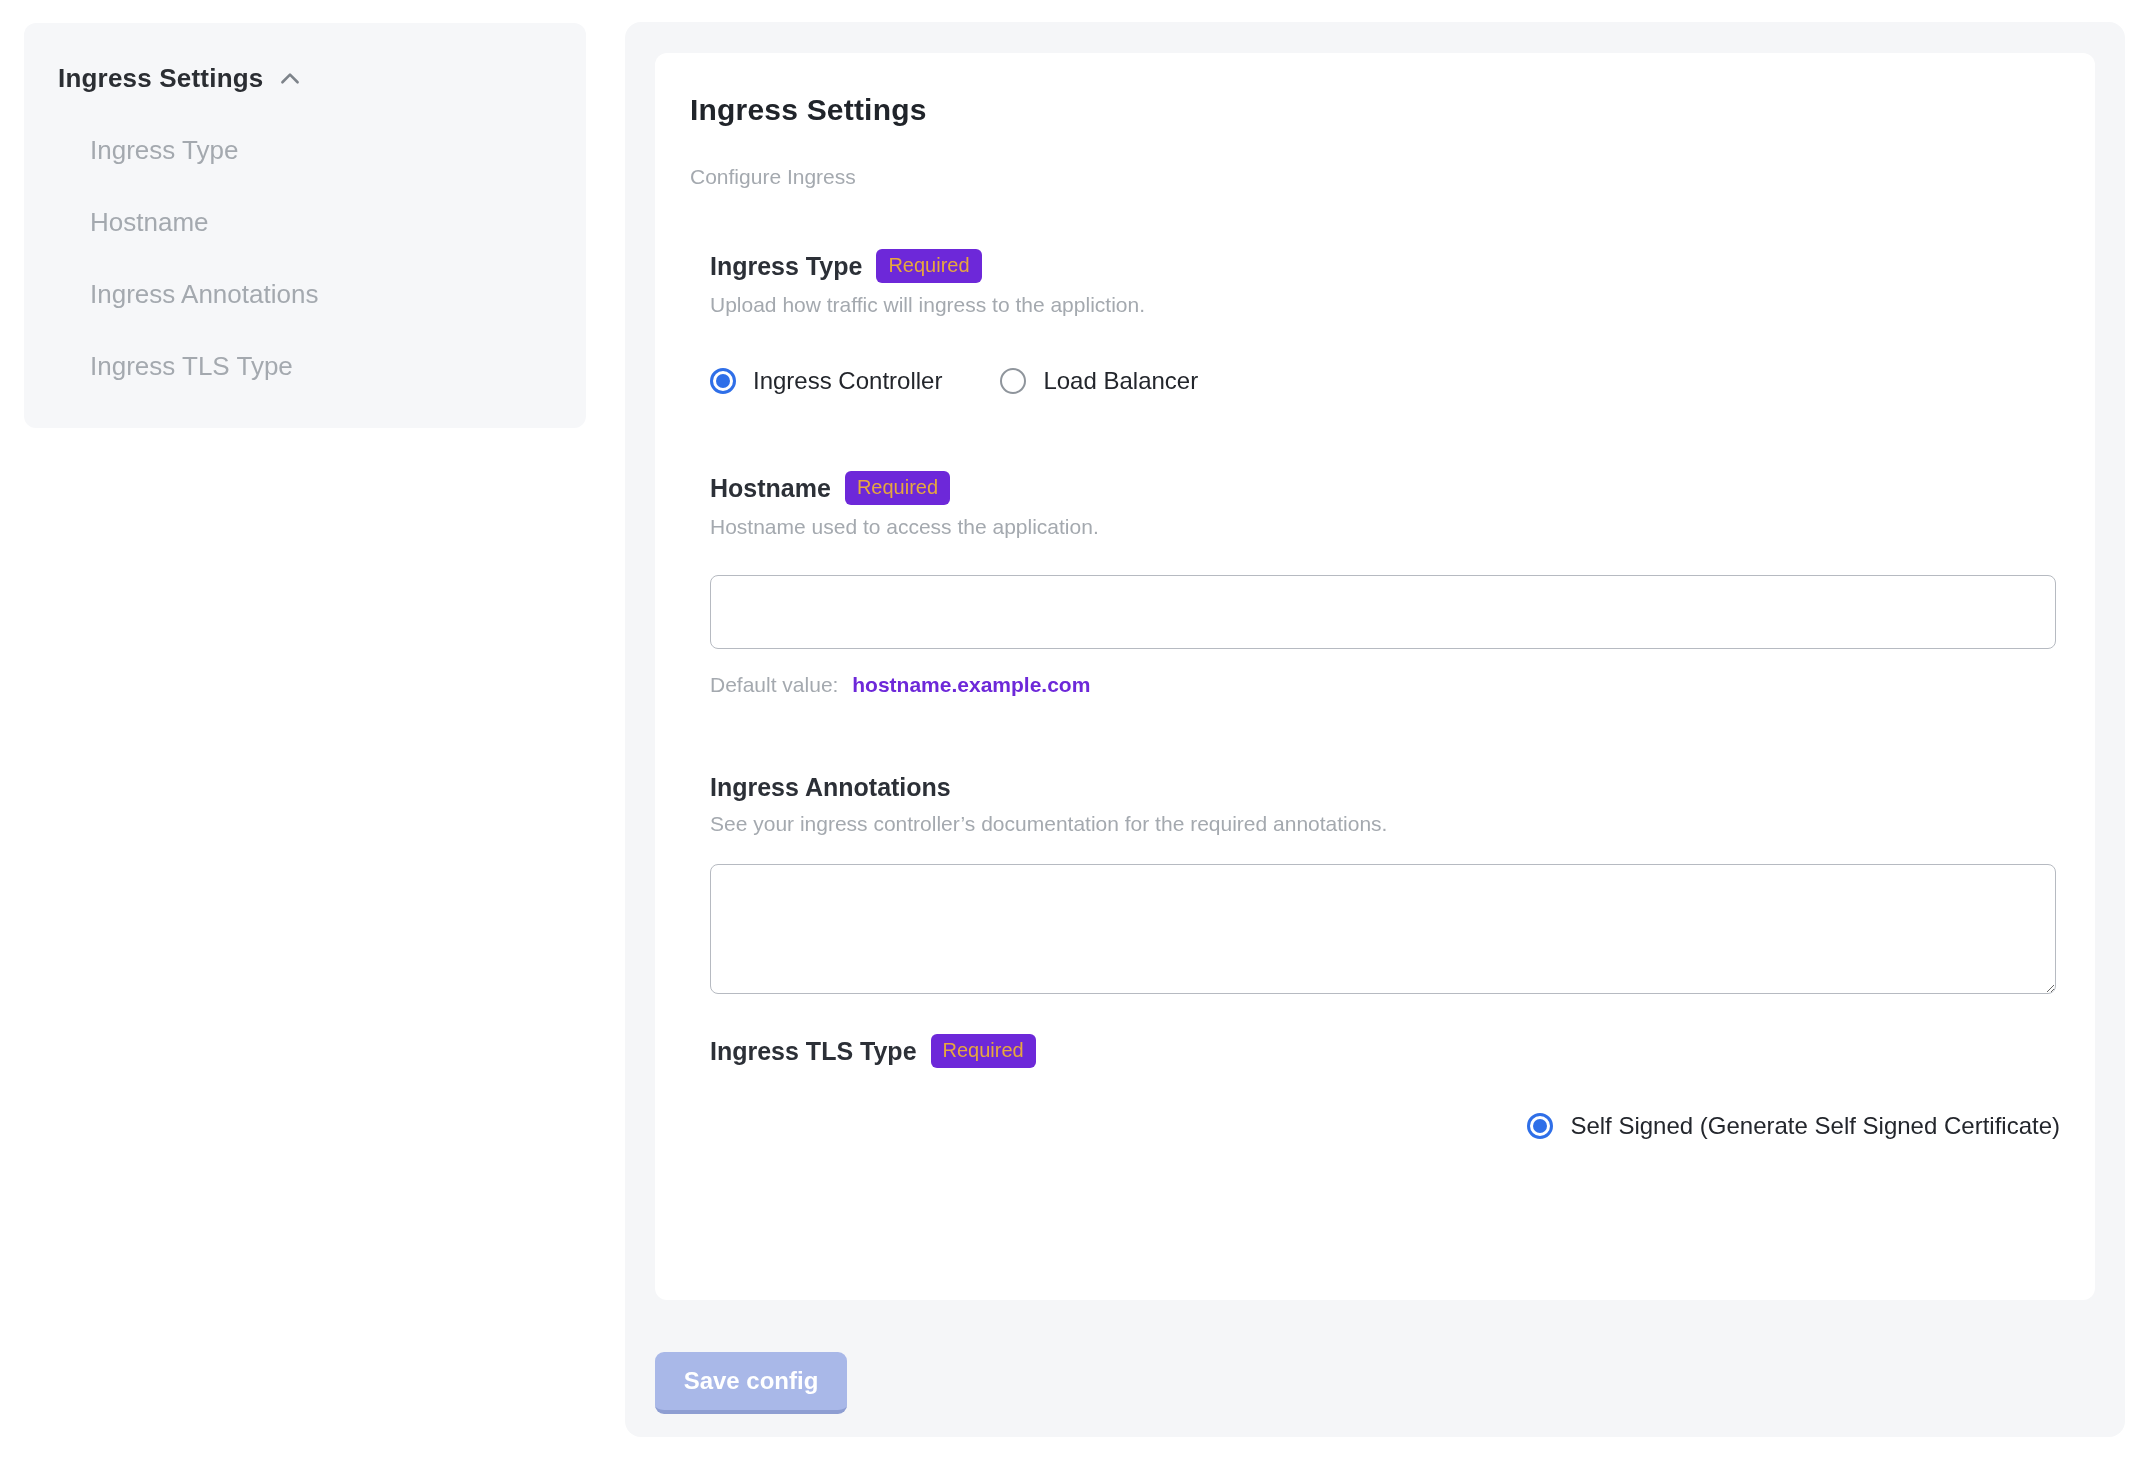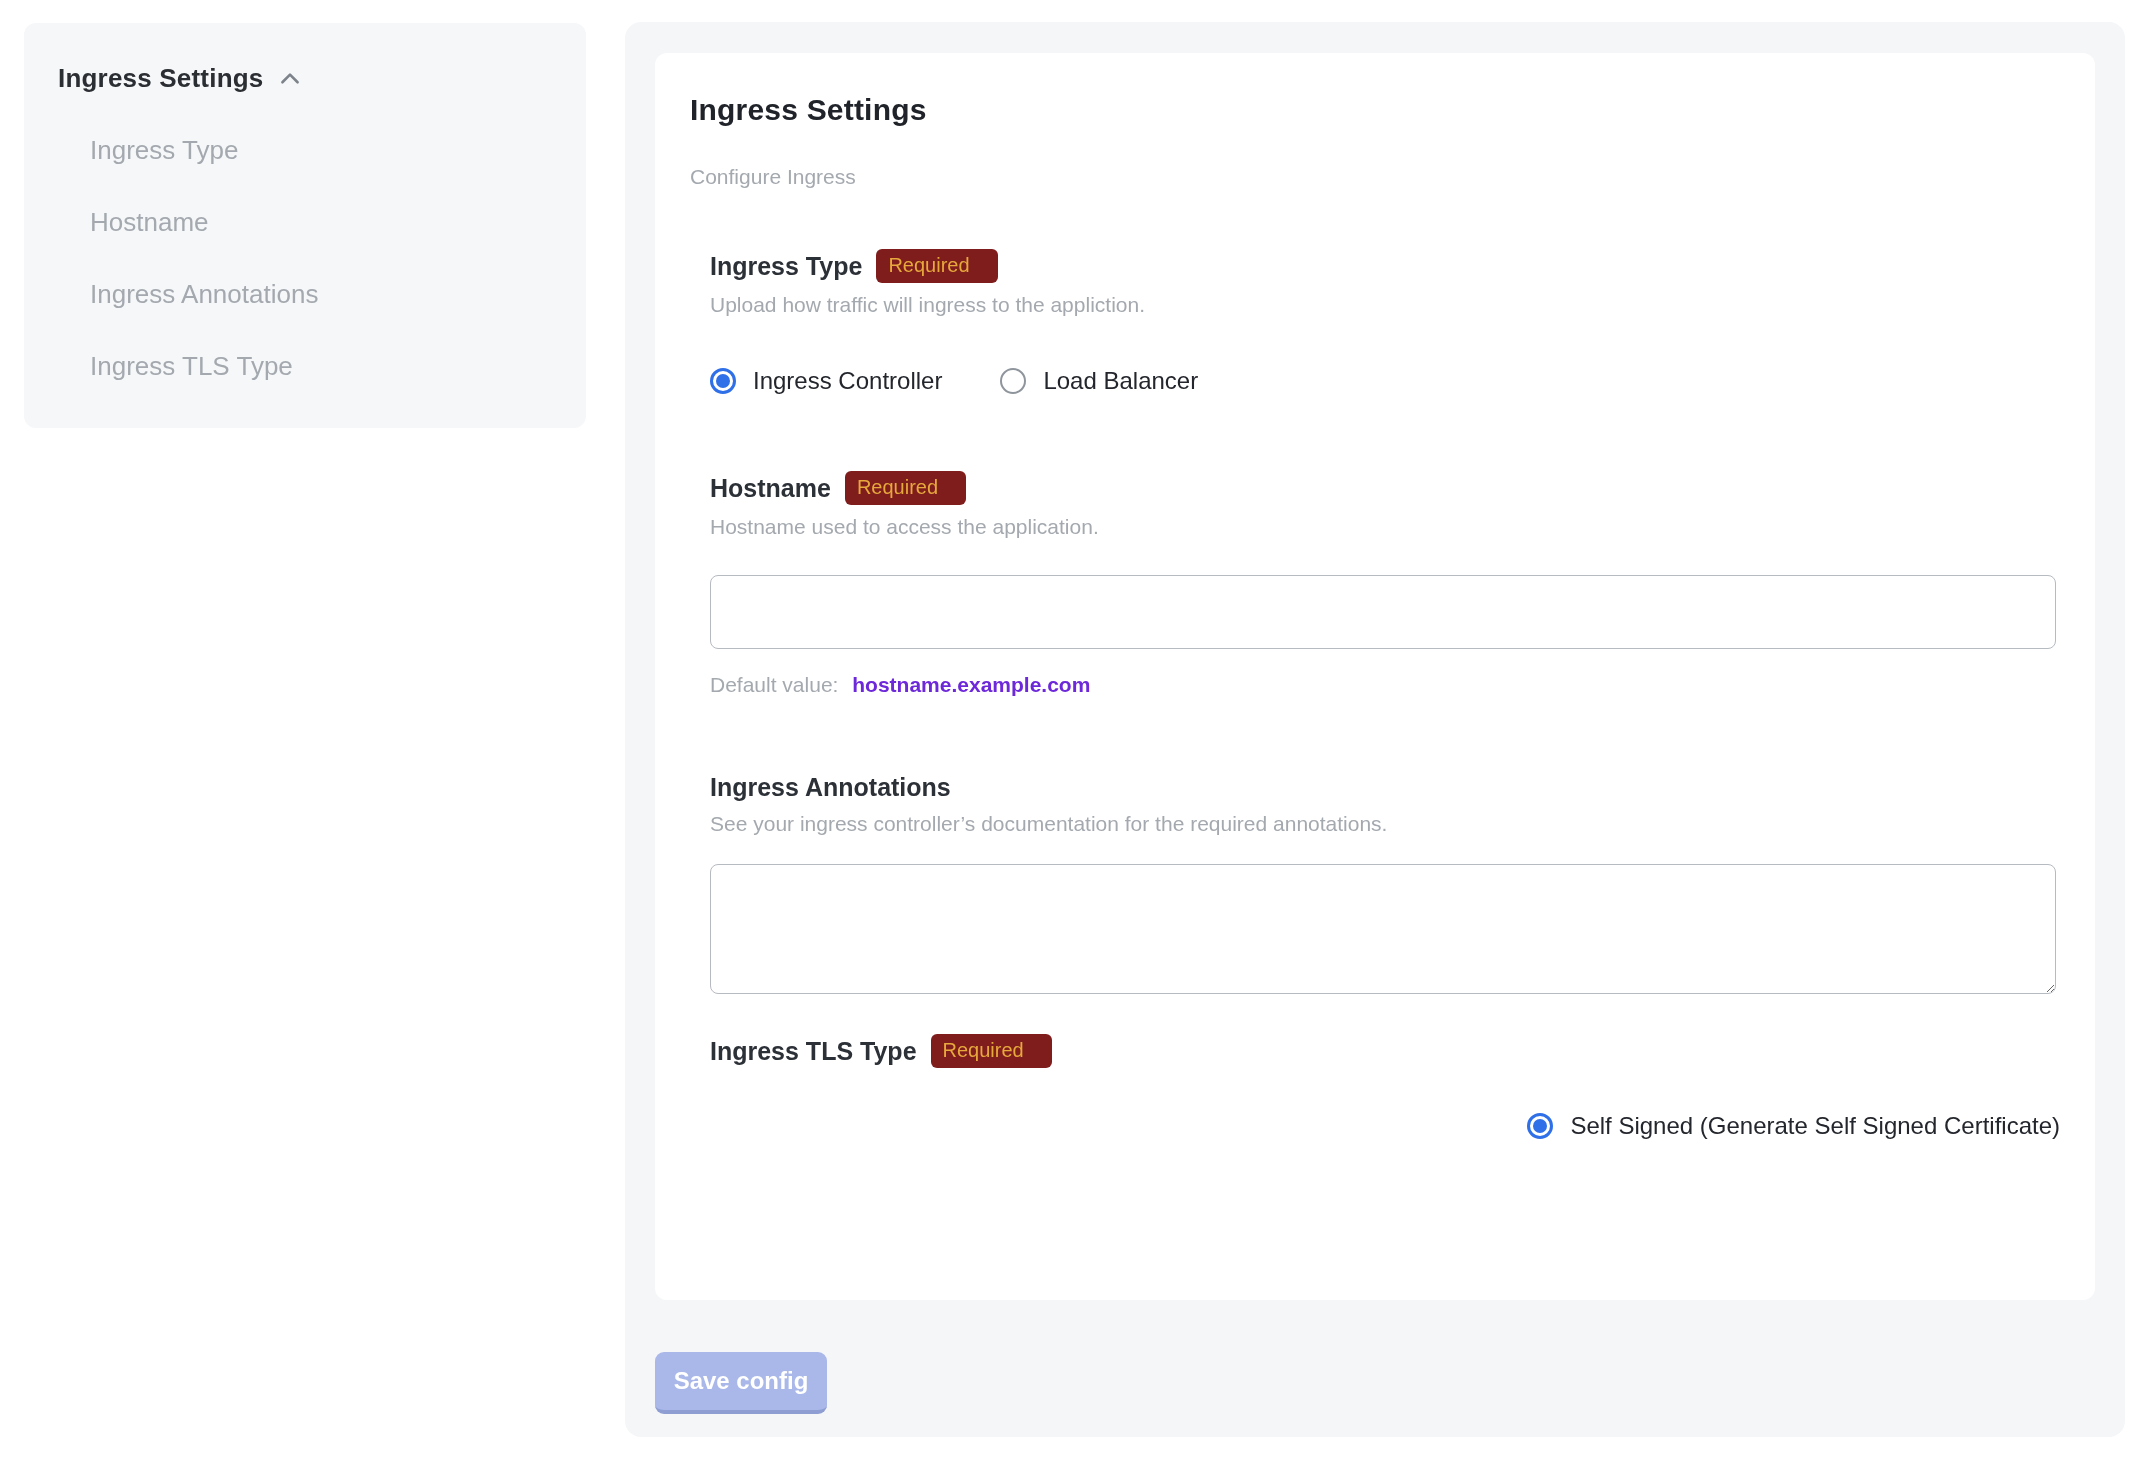--- a/index.html
+++ b/index.html
@@ -63,24 +63,24 @@
 
   .sections { margin-left: 20px; }
 
   .section-heading-row {
     display: flex; align-items: center; gap: 14px;
   }
   .section-heading {
     font-size: 25px; font-weight: 600; color: #2c3037;
   }
   .required-badge {
-    background: #7f1d1d;
+    background: #6d28d9;
     color: #e7a83c;
     font-size: 20px;
-    padding: 5px 28px 6px 12px;
+    padding: 5px 12px 6px 12px;
     border-radius: 6px;
   }
   .section-desc {
     margin-top: 10px;
     font-size: 21px; color: #a4a9af;
   }
 
   
   .sec-ingress-type   { margin-top: 60px; }
   .sec-hostname       { margin-top: 76px; }
@@ -145,21 +145,21 @@
     padding: 12px 18px;
     background: #ffffff;
     outline: none;
     resize: both;
     display: block;
   }
 
   
   .save-button {
     margin-top: 52px;
-    width: 172px; height: 62px;
+    width: 192px; height: 62px;
     background: #a9b8e8;
     border: none;
     border-bottom: 4px solid #8e9ed2;
     border-radius: 9px;
     color: #ffffff;
     font-size: 24px; font-weight: 700;
     font-family: "Liberation Sans", "DejaVu Sans", sans-serif;
     cursor: pointer;
     display: block;
   }

